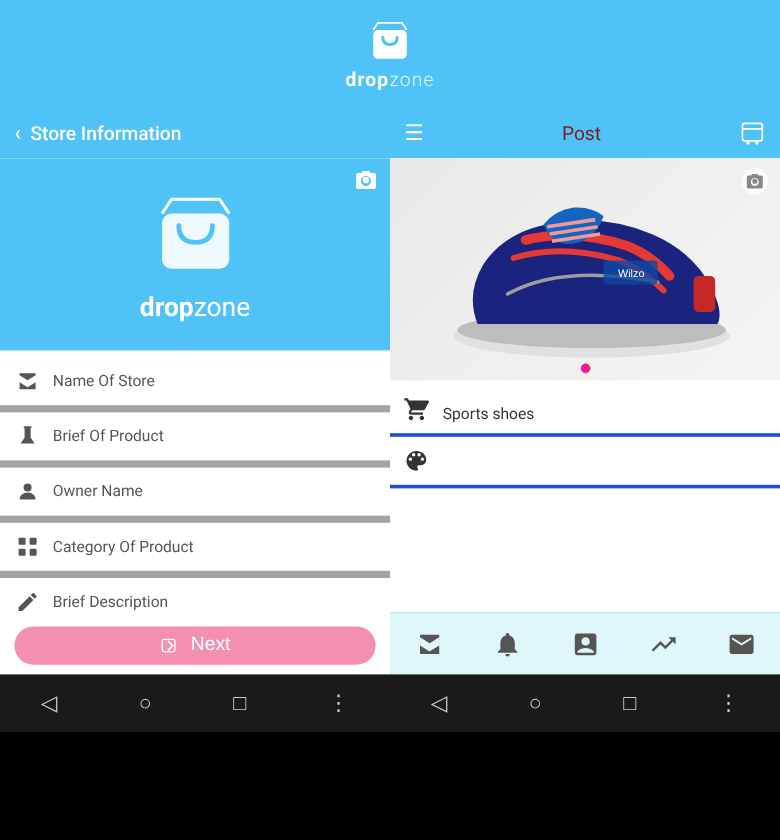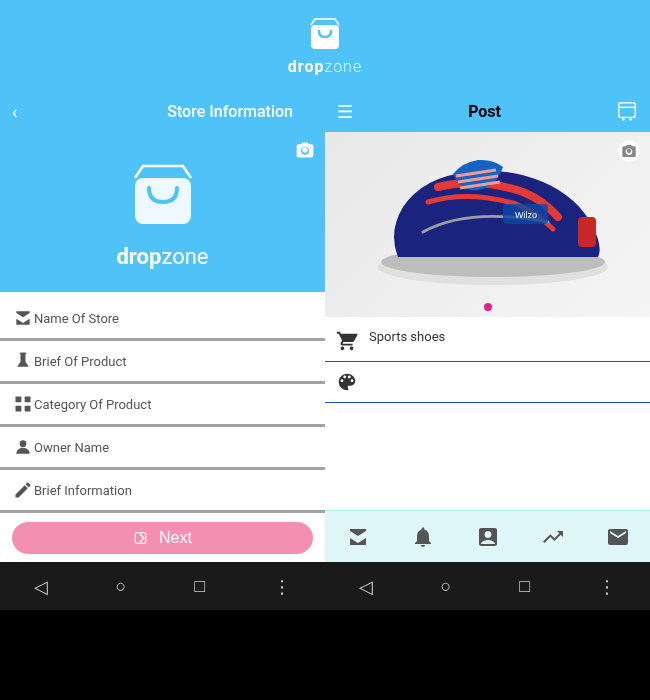--- a/index.html
+++ b/index.html
@@ -62,21 +62,21 @@
     .back-arrow {
       color: #fff;
       font-size: 18px;
       cursor: pointer;
     }
     .left-title {
       color: #fff;
       font-size: 16px;
       font-weight: 500;
       flex: 1;
-      text-align: right;
+      text-align: left;
       margin-right: 20px;
     }
 
     .left-logo-area {
       background: #4fc3f7;
       height: 160px;
       display: flex;
       flex-direction: column;
       align-items: center;
       justify-content: center;
@@ -103,22 +103,22 @@
 
     .form-fields {
       flex: 1;
       padding: 6px 0;
       overflow-y: auto;
     }
     .form-field-item {
       display: flex;
       align-items: center;
       padding: 9px 12px;
-      gap: 0;
-      border-bottom: 3px solid #a3a3a3;
+      gap: 10px;
+      border-bottom: 6px solid #a3a3a3;
     }
     .field-icon {
       width: 22px;
       height: 22px;
       display: flex;
       align-items: center;
       justify-content: center;
       flex-shrink: 0;
     }
     .field-label {
@@ -172,23 +172,23 @@
       display: flex;
       align-items: center;
       padding: 0 12px;
     }
     .hamburger {
       color: #fff;
       font-size: 18px;
       cursor: pointer;
     }
     .right-title {
-      color: #000000;
+      color: #7f1d1d;
       font-size: 16px;
-      font-weight: 700;
+      font-weight: 400;
       flex: 1;
       text-align: center;
     }
     .cart-icon-header {
       color: #fff;
       font-size: 18px;
     }
 
     .shoe-image-container {
       position: relative;
@@ -218,24 +218,24 @@
       border-radius: 50%;
     }
 
     .product-details {
       flex: 1;
       overflow-y: auto;
       padding: 4px 0;
     }
     .product-detail-row {
       display: flex;
-      align-items: flex-start;
+      align-items: flex-end;
       padding: 8px 10px;
       gap: 10px;
-      border-bottom: 1px solid #1d4ed8;
+      border-bottom: 3px solid #1d4ed8;
     }
     .detail-icon {
       width: 24px;
       height: 24px;
       display: flex;
       align-items: center;
       justify-content: center;
       flex-shrink: 0;
     }
     .detail-text {
@@ -270,21 +270,21 @@
 
     
     svg { display: block; }
 
     
     .shoe-bg {
       width: 100%;
       height: 185px;
       background: linear-gradient(135deg, #e8e8e8 0%, #f5f5f5 100%);
       display: flex;
-      align-items: flex-start;
+      align-items: center;
       justify-content: center;
       position: relative;
     }
   </style>
 </head>
 <body>
 
 <div class="top-header">
   <svg class="logo-icon" viewBox="0 0 40 40">
     <rect x="6" y="10" width="28" height="24" rx="4" fill="white"></rect>
@@ -339,46 +339,46 @@
             <path d="M9 3v10l-4 6h14l-4-6V3H9zm0-1h6v1H9V2z"></path>
             <rect x="8" y="2" width="8" height="1.5" rx="0.5" fill="#555"></rect>
           </svg>
         </div>
         <span class="field-label">Brief Of Product</span>
       </div>
 
       <div class="form-field-item">
         <div class="field-icon">
           <svg width="20" height="20" viewBox="0 0 24 24" fill="#555">
+            <circle cx="12" cy="8" r="4"></circle>
+            <path d="M4 20c0-4 3.6-7 8-7s8 3 8 7H4z"></path>
+          </svg>
+        </div>
+        <span class="field-label">Owner Name</span>
+      </div>
+
+      <div class="form-field-item">
+        <div class="field-icon">
+          <svg width="20" height="20" viewBox="0 0 24 24" fill="#555">
             <rect x="3" y="3" width="7" height="7" rx="1"></rect>
             <rect x="14" y="3" width="7" height="7" rx="1"></rect>
             <rect x="3" y="14" width="7" height="7" rx="1"></rect>
             <rect x="14" y="14" width="7" height="7" rx="1"></rect>
           </svg>
         </div>
         <span class="field-label">Category Of Product</span>
       </div>
 
       <div class="form-field-item">
         <div class="field-icon">
           <svg width="20" height="20" viewBox="0 0 24 24" fill="#555">
-            <circle cx="12" cy="8" r="4"></circle>
-            <path d="M4 20c0-4 3.6-7 8-7s8 3 8 7H4z"></path>
-          </svg>
-        </div>
-        <span class="field-label">Owner Name</span>
-      </div>
-
-      <div class="form-field-item">
-        <div class="field-icon">
-          <svg width="20" height="20" viewBox="0 0 24 24" fill="#555">
             <path d="M3 17.25V21h3.75L17.81 9.94l-3.75-3.75L3 17.25zM20.71 7.04a1 1 0 000-1.41l-2.34-2.34a1 1 0 00-1.41 0l-1.83 1.83 3.75 3.75 1.83-1.83z"></path>
           </svg>
         </div>
-        <span class="field-label">Brief Information</span>
+        <span class="field-label">Brief Description</span>
       </div>
     </div>
 
     <button class="next-btn">
       <svg width="18" height="18" viewBox="0 0 24 24" fill="white">
         <path d="M10 6L8.59 7.41 13.17 12l-4.58 4.59L10 18l6-6z"></path>
         <rect x="3" y="5" width="14" height="14" rx="2" stroke="white" stroke-width="1.5" fill="none"></rect>
       </svg>
       <span class="next-btn-label">Next</span>
     </button>

